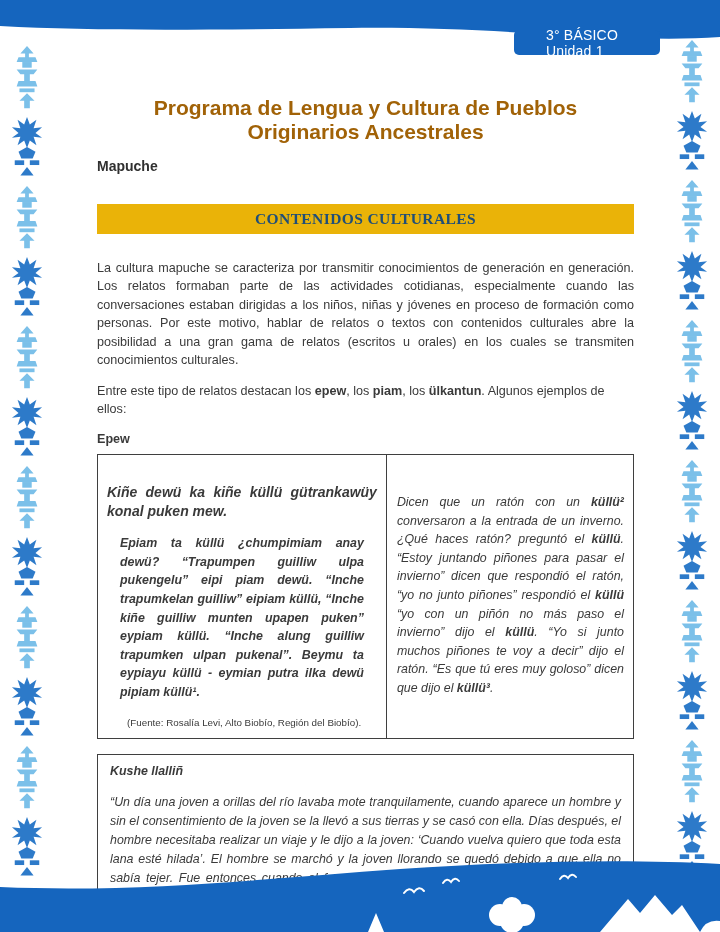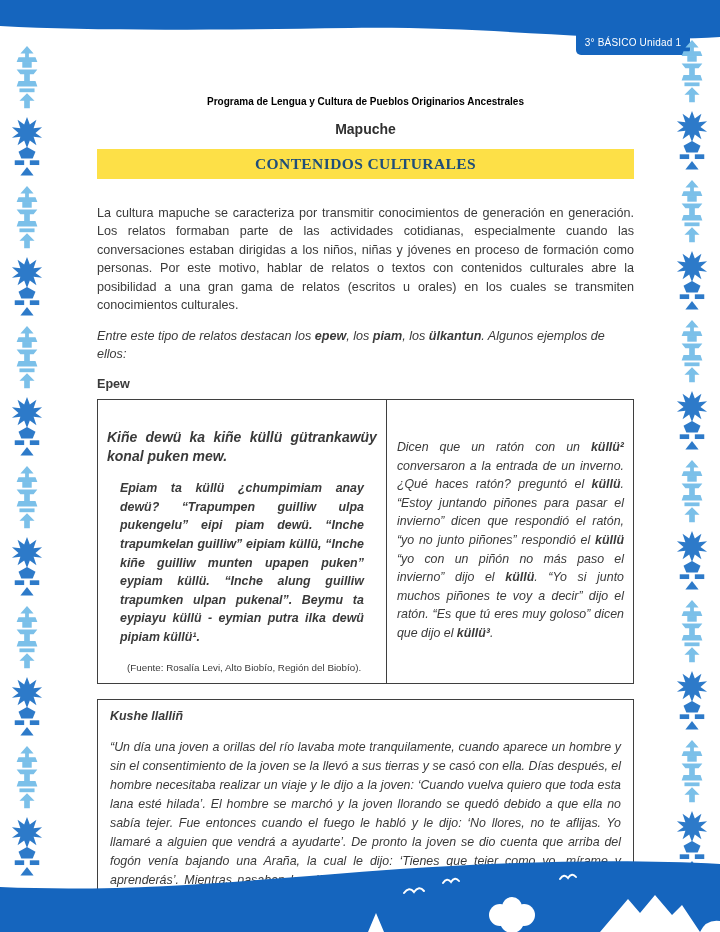--- a/index.html
+++ b/index.html
@@ -1,38 +1,38 @@
 <!DOCTYPE html>
 <html><head>
 <meta charset="utf-8">
 <style>
   html,body{margin:0;padding:0;background:#e8e8e8;}
   .page{position:relative;width:720px;height:932px;background:#ffffff;overflow:hidden;
         font-family:"Liberation Sans",sans-serif;color:#3a3a3a;}
   
   .top-band{position:absolute;top:0;left:0;width:720px;height:60px;}
-  .unit-tab{position:absolute;left:576px;top:30px;width:114px;height:25px;background:#1565be;
-            border-radius:5px;color:#ffffff;font-size:10px;display:flex;align-items:center;
-            justify-content:center;letter-spacing:.2px;}
+  .unit-tab{position:absolute;left:514px;top:30px;width:114px;height:25px;background:#1565be;
+            border-radius:5px;color:#ffffff;font-size:14px;display:flex;align-items:center;
+            justify-content:center;letter-spacing:.2px;padding-left:32px;}
   
   .border-strip{position:absolute;width:34px;display:flex;flex-direction:column;gap:4px;}
   .strip-left{left:10px;top:46px;}
   .strip-right{right:11px;top:40px;}
   .totem{width:34px;height:66px;display:block;}
   .t-light{fill:#7bc0e9;}
   .t-dark{fill:#2d7ac9;}
   
   .content{position:absolute;left:97px;top:96px;width:537px;}
-  .program-title{font-size:10px;font-weight:700;text-align:center;color:#000000;}
-  .subtitle{margin-top:14px;font-size:14px;font-weight:700;text-align:center;color:#303030;}
-  .banner{margin-top:12px;height:30px;background:#fde047;color:#1f4e79;
+  .program-title{font-size:21px;font-weight:700;text-align:center;color:#a16207;}
+  .subtitle{margin-top:14px;font-size:14px;font-weight:700;color:#303030;}
+  .banner{margin-top:30px;height:30px;background:#eab308;color:#1f4e79;
           font-family:"Liberation Serif",serif;font-weight:700;font-size:15.5px;
           display:flex;align-items:center;justify-content:center;letter-spacing:.4px;}
   .intro{margin-top:25px;font-size:12.6px;line-height:18.4px;text-align:justify;}
-  .types-line{font-size:12.6px;line-height:18px;font-style:italic;}
+  .types-line{font-size:12.6px;line-height:18px;}
   .b{font-weight:700;}
   .epew-heading{margin-top:14px;font-size:12.6px;font-weight:700;}
   
   .story-table{margin-top:8px;border:1px solid #3f3f3f;display:flex;}
   .cell{box-sizing:border-box;}
   .cell-left{width:54%;border-right:1px solid #3f3f3f;padding:8px 9px 10px 9px;}
   .cell-right{width:46%;padding:38px 9px 10px 10px;}
   .story-title{font-size:12.4px;font-weight:700;font-style:italic;}
   .mapuche-text{margin-top:20px;font-size:14px;font-weight:700;font-style:italic;
                 line-height:18.6px;text-align:justify;}

